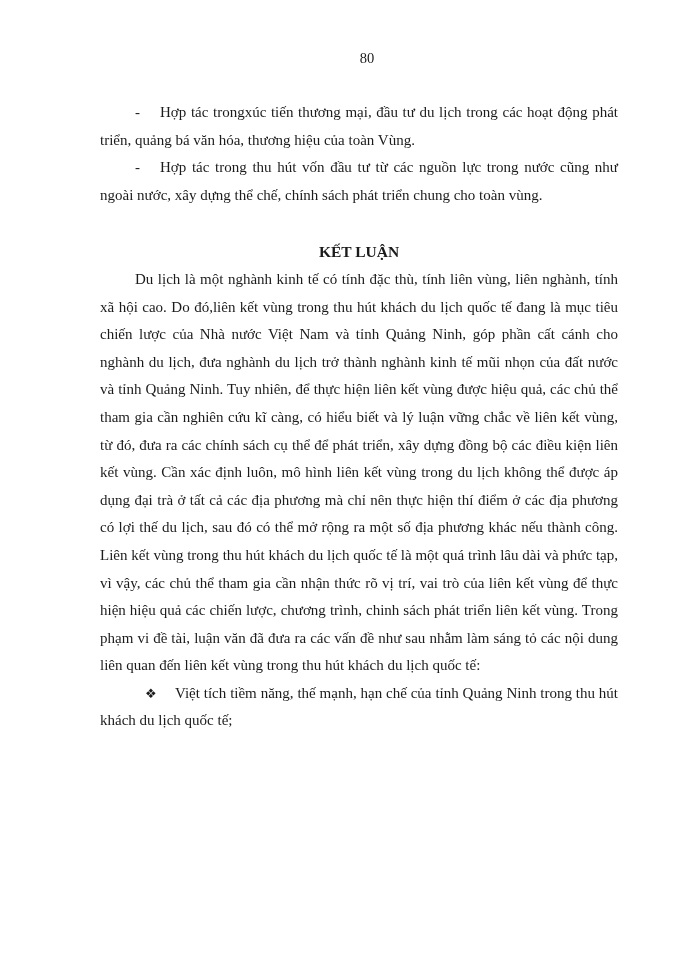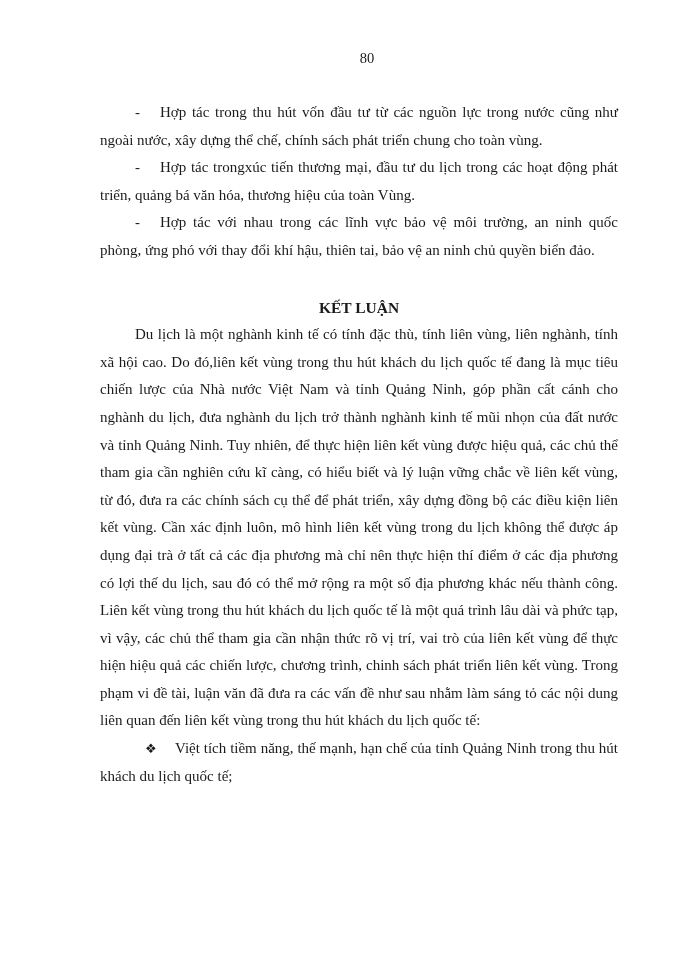--- a/index.html
+++ b/index.html
@@ -53,30 +53,27 @@
 </head>
 <body>
 
 <div class="page">
 
   <div class="page-number">80</div>
 
   <div class="content">
 
     <p class="dash-item">
-      <span class="marker">-</span><span>Hợp tác trong thu hút vốn đầu tư từ các nguồn lực trong nước cũng như ngoài nước, xây dựng thể chế, chính sách phát triển chung cho toàn vùng.</span>
-    </p>
-
-    <p class="dash-item">
       <span class="marker">-</span><span>Hợp tác trongxúc tiến thương mại, đầu tư du lịch trong các hoạt động phát triển, quảng bá văn hóa, thương hiệu của toàn Vùng.</span>
     </p>
 
     <p class="dash-item">
-      <span class="marker">-</span><span>Hợp tác với nhau trong các lĩnh vực bảo vệ môi trường, an ninh quốc phòng, ứng phó với thay đổi khí hậu, thiên tai, bảo vệ an ninh chủ quyền biển đảo.</span>
+      <span class="marker">-</span><span>Hợp tác trong thu hút vốn đầu tư từ các nguồn lực trong nước cũng như ngoài nước, xây dựng thể chế, chính sách phát triển chung cho toàn vùng.</span>
     </p>
+
 
     <h2 class="heading">KẾT LUẬN</h2>
 
     <p class="body-par">Du lịch là một nghành kinh tế có tính đặc thù, tính liên vùng, liên nghành, tính xã hội cao. Do đó,liên kết vùng trong thu hút khách du lịch quốc tế đang là mục tiêu chiến lược của Nhà nước Việt Nam và tỉnh Quảng Ninh, góp phần cất cánh cho nghành du lịch, đưa nghành du lịch trở thành nghành kinh tế mũi nhọn của đất nước và tỉnh Quảng Ninh. Tuy nhiên, để thực hiện liên kết vùng được hiệu quả, các chủ thể tham gia cần nghiên cứu kĩ càng, có hiểu biết và lý luận vững chắc về liên kết vùng, từ đó, đưa ra các chính sách cụ thể để phát triển, xây dựng đồng bộ các điều kiện liên kết vùng. Cần xác định luôn, mô hình liên kết vùng trong du lịch không thể được áp dụng đại trà ở tất cả các địa phương mà chỉ nên thực hiện thí điểm ở các địa phương có lợi thế du lịch, sau đó có thể mở rộng ra một số địa phương khác nếu thành công. Liên kết vùng trong thu hút khách du lịch quốc tế là một quá trình lâu dài và phức tạp, vì vậy, các chủ thể tham gia cần nhận thức rõ vị trí, vai trò của liên kết vùng để thực hiện hiệu quả các chiến lược, chương trình, chinh sách phát triển liên kết vùng. Trong phạm vi đề tài, luận văn đã đưa ra các vấn đề như sau nhằm làm sáng tỏ các nội dung liên quan đến liên kết vùng trong thu hút khách du lịch quốc tế:</p>
 
 
     <p class="diamond-item">
       <span class="marker">❖</span><span>Việt tích tiềm năng, thế mạnh, hạn chế của tỉnh Quảng Ninh trong thu hút khách du lịch quốc tế;</span>
     </p>
 

